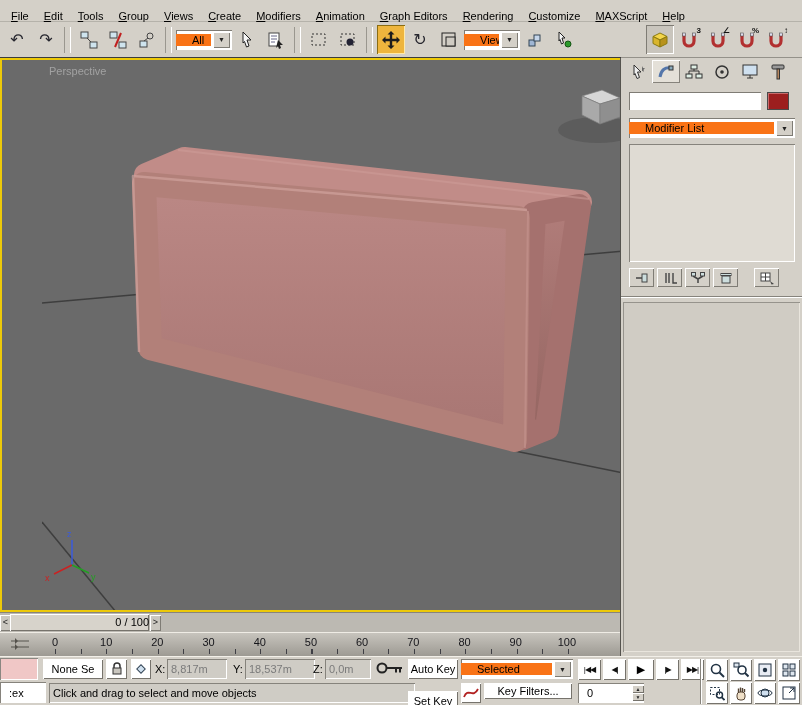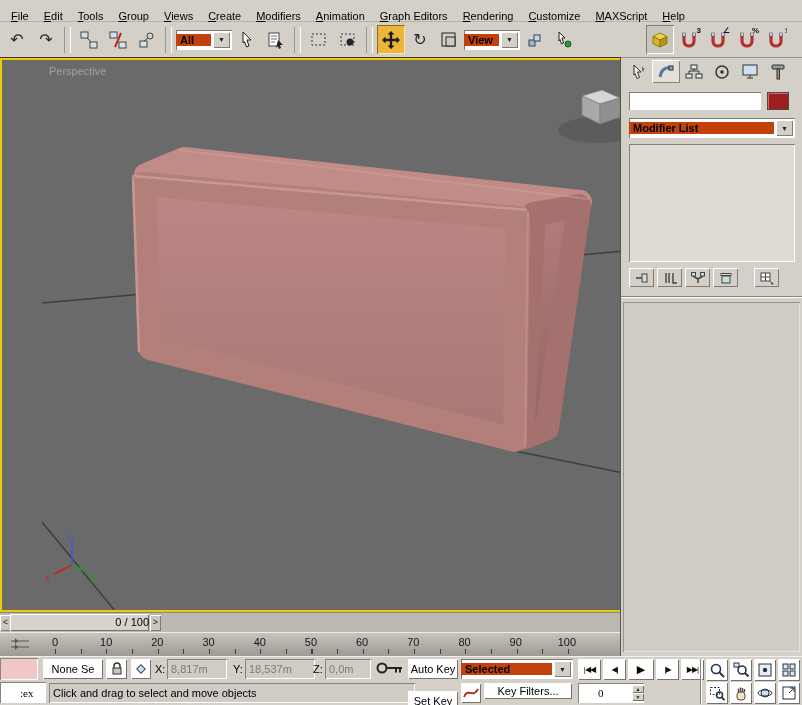--- a/index.html
+++ b/index.html
@@ -19,21 +19,21 @@
   .tb{width:28px;height:29px;display:flex;align-items:center;justify-content:center;position:relative;flex:0 0 auto;}
   .tb.active{background:#eeb53d;box-shadow:inset 1px 1px 0 #8a6c12, inset -1px -1px 0 #ffe9a8;}
   .tb.pressed{background:#c9c5bd;box-shadow:inset 1px 1px 0 #7f7c75, inset -1px -1px 0 #fff;}
   .tsep{width:7px;height:26px;flex:0 0 auto;border-left:1px solid #9a978f;border-right:1px solid #fff;margin:0 3px;}
   .tgap{width:66px;flex:0 0 auto;}
   .glyph{font-size:16px;line-height:1;color:#26262e;}
   .badge{position:absolute;top:1px;right:2px;font-size:8px;font-weight:bold;color:#111;}
 
   .combo{display:flex;height:20px;background:#fff;box-shadow:inset 1px 1px 0 #7f7c75, inset -1px -1px 0 #fff;
          align-items:center;flex:0 0 auto;}
-  .cval{flex:1;padding:0 4px;background:#c2410c;white-space:nowrap;overflow:hidden;font-weight:bold;}
+  .cval{flex:1;padding:0 16px;background:#f97316;white-space:nowrap;overflow:hidden;}
   .carr{width:17px;height:16px;margin:2px;background:#d4d0c8;flex:0 0 auto;
         box-shadow:inset 1px 1px 0 #fff, inset -1px -1px 0 #7f7c75;
         display:flex;align-items:center;justify-content:center;font-size:7px;color:#222;}
 
   
   .viewport{position:absolute;top:58px;left:0;width:620px;height:554px;border:2px solid #edc908;
             background:#6a6a6a;outline:1px solid #3c3c3c;padding-left:40px;}
   .viewport svg{display:block;}
 
   
@@ -71,21 +71,21 @@
   .minicurve{position:absolute;left:4px;top:635px;width:32px;height:18px;display:flex;align-items:center;justify-content:center;}
 
   
   .statusbar{position:absolute;top:656px;left:0;width:802px;height:49px;background:#d4d0c8;border-top:1px solid #f2efe8;}
   .sb{position:absolute;}
   .btn{background:#ffffff;box-shadow:inset 1px 1px 0 #fff, inset -1px -1px 0 #76736c;
        display:flex;align-items:center;justify-content:center;white-space:nowrap;}
   .fld{background:#cfccc5;box-shadow:inset 1px 1px 0 #86837c, inset -1px -1px 0 #fff;
        display:flex;align-items:center;padding:0 4px;color:#7b7b7b;white-space:nowrap;overflow:hidden;}
   .wfld{background:#fff;box-shadow:inset 1px 1px 0 #86837c, inset -1px -1px 0 #fff;
-        display:flex;align-items:center;padding:0 20px;color:#000;white-space:nowrap;overflow:hidden;font-family:Liberation Serif, serif;}
+        display:flex;align-items:center;padding:0 9px;color:#000;white-space:nowrap;overflow:hidden;}
   .lbl{display:flex;align-items:center;}
   .macro{background:#f0c7c6;box-shadow:inset 1px 1px 0 #8a8781, inset -1px -1px 0 #fff;}
   .pb{font-size:8px;color:#111;letter-spacing:-1px;}
   .vsep{position:absolute;left:700px;top:2px;width:2px;height:45px;border-left:1px solid #86837c;border-right:1px solid #fff;}
   .spin{display:flex;flex-direction:column;margin-left:auto;}
   .spin span{width:12px;height:8px;font-size:5px;display:flex;align-items:center;justify-content:center;color:#222;
              background:#d4d0c8;box-shadow:inset 1px 1px 0 #fff, inset -1px -1px 0 #76736c;}
 </style>
 </head>
 <body>

